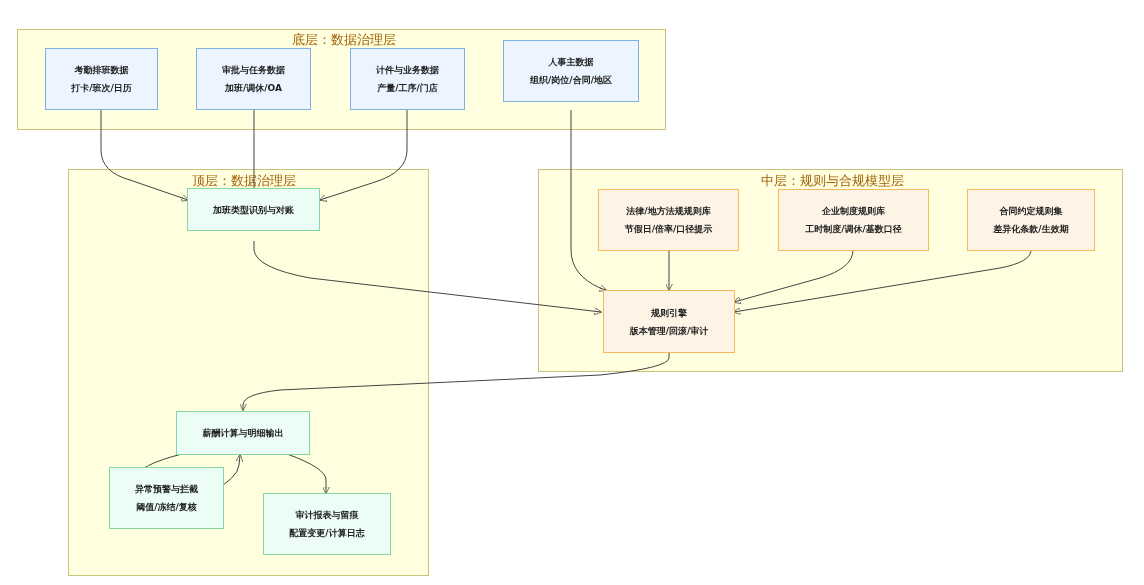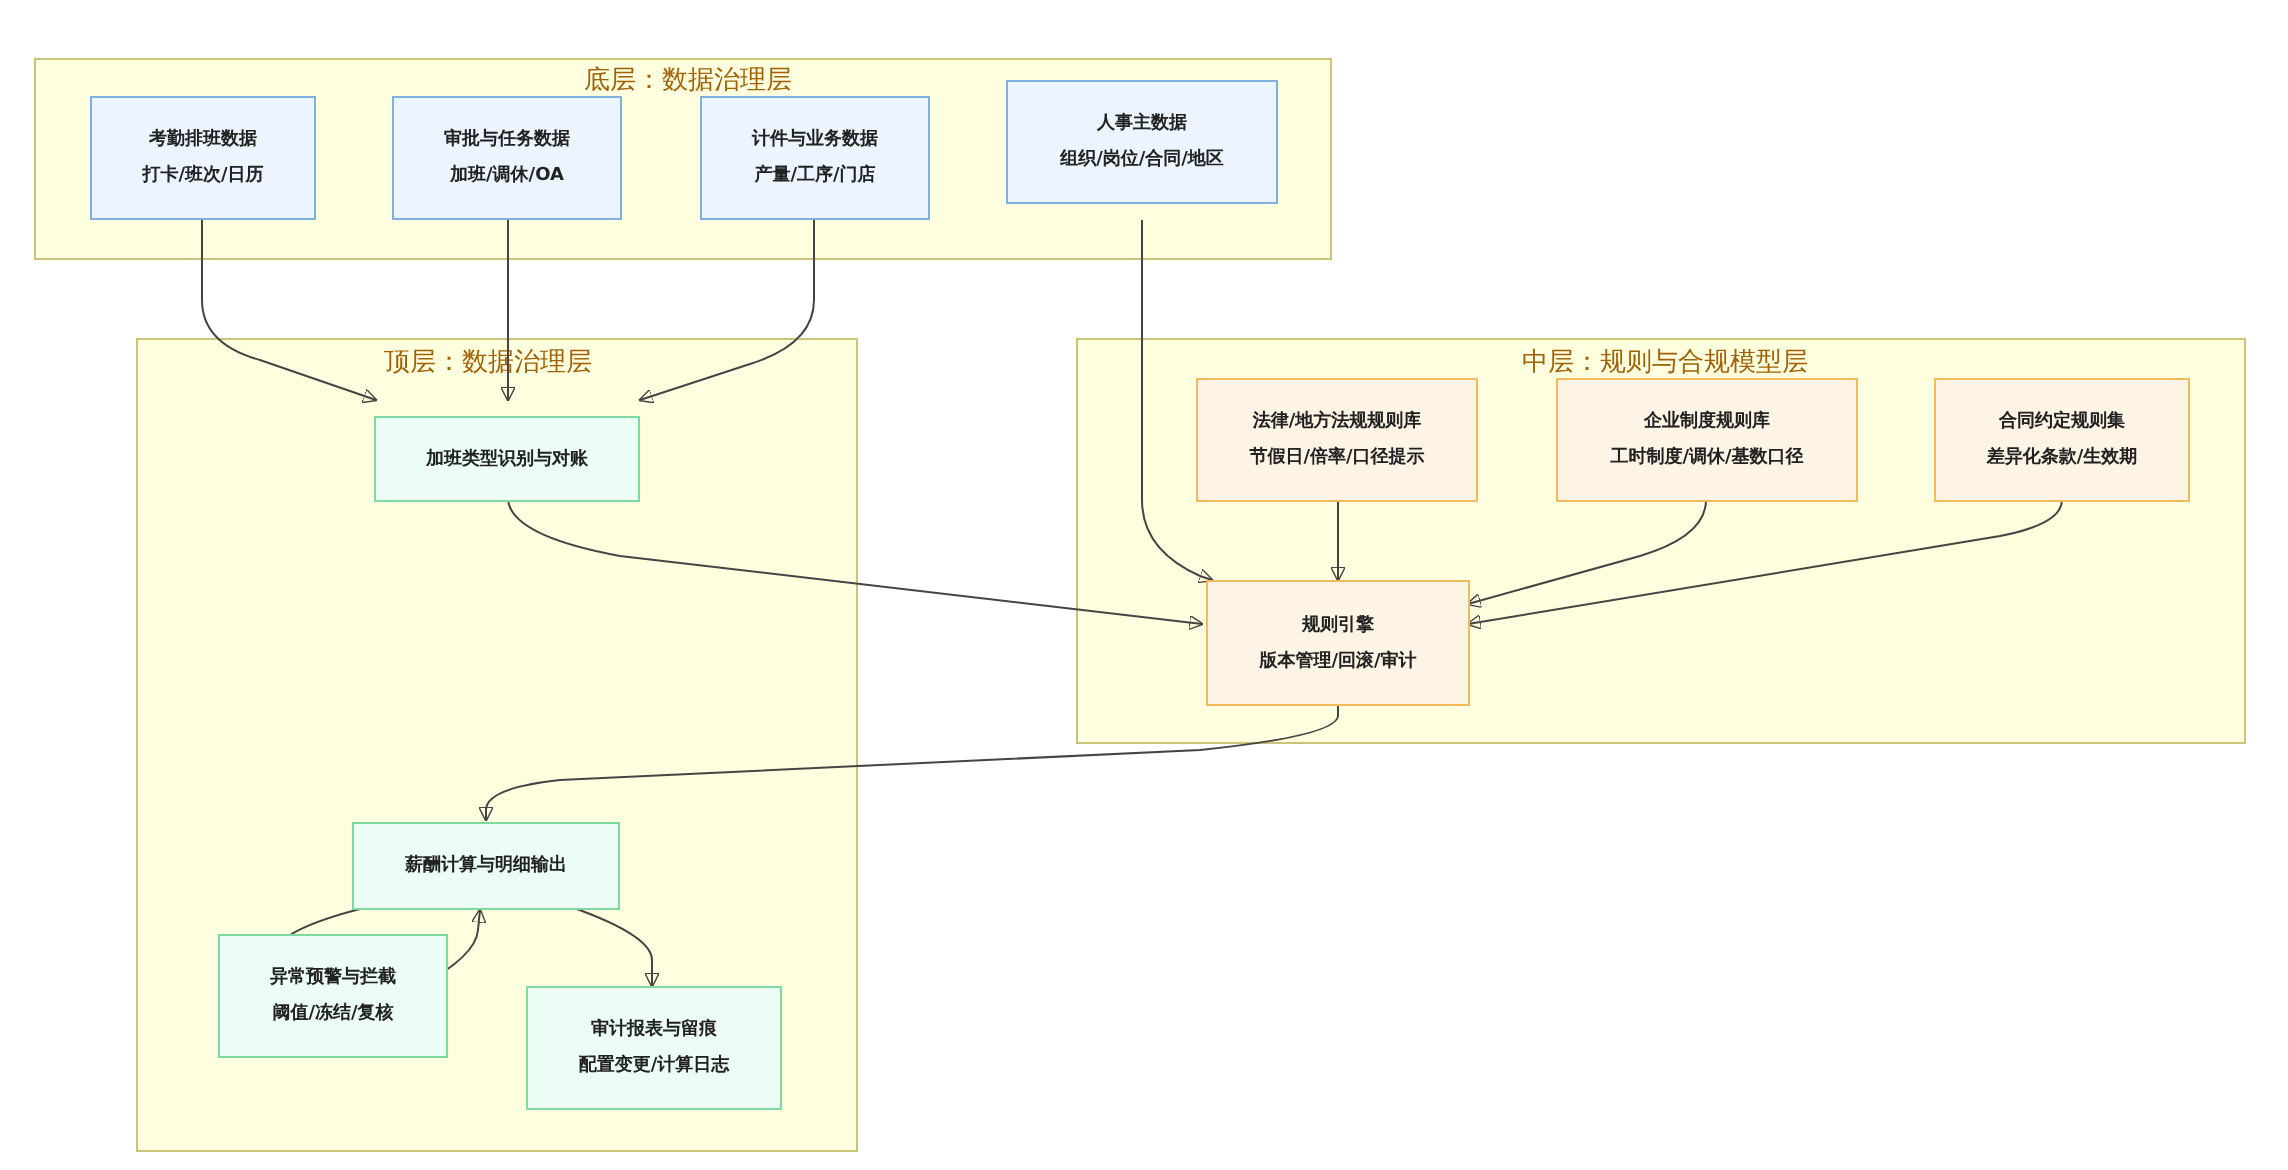--- a/index.html
+++ b/index.html
@@ -59,21 +59,21 @@
 </div>
 <div class="node blue" style="left:350px;top:48px;width:115px;height:62px;">
   <span>计件与业务数据</span>
   <span>产量/工序/门店</span>
 </div>
 <div class="node blue" style="left:503px;top:40px;width:136px;height:62px;">
   <span>人事主数据</span>
   <span>组织/岗位/合同/地区</span>
 </div>
 
-<div class="node green" style="left:187px;top:208px;width:133px;height:43px;">
+<div class="node green" style="left:187px;top:188px;width:133px;height:43px;">
   <span>加班类型识别与对账</span>
 </div>
 <div class="node green" style="left:176px;top:411px;width:134px;height:44px;">
   <span>薪酬计算与明细输出</span>
 </div>
 <div class="node green" style="left:109px;top:467px;width:115px;height:62px;">
   <span>异常预警与拦截</span>
   <span>阈值/冻结/复核</span>
 </div>
 <div class="node green" style="left:263px;top:493px;width:128px;height:62px;">

